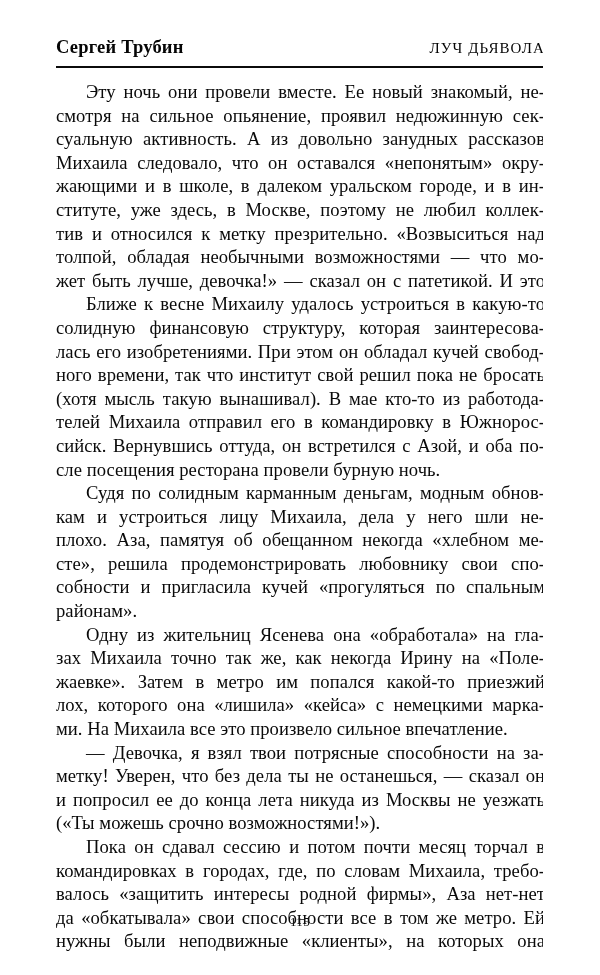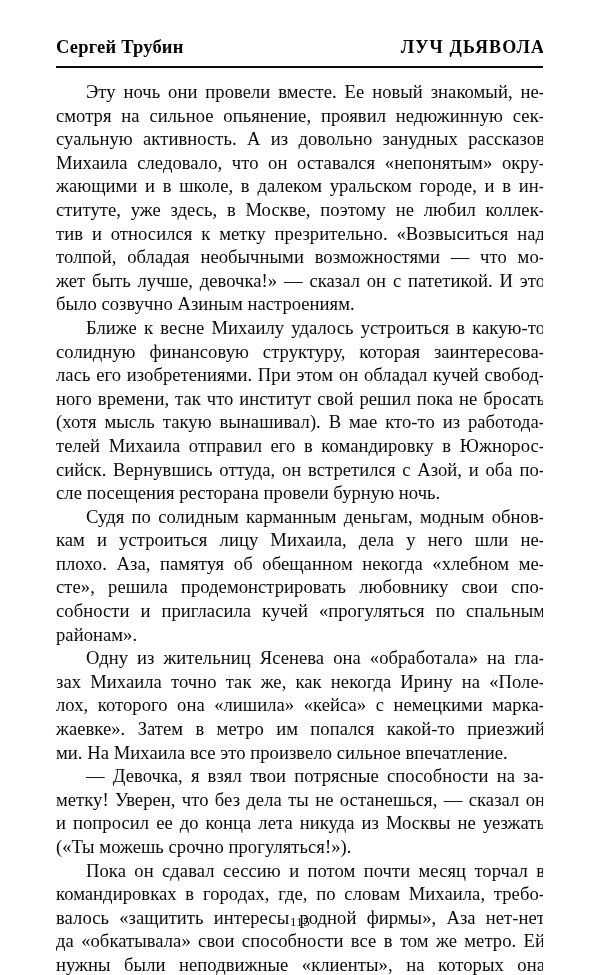--- a/index.html
+++ b/index.html
@@ -27,22 +27,22 @@
     justify-content: space-between;
     align-items: baseline;
   }
   .runhead-left {
     font-size: 18.5px;
     font-weight: bold;
     letter-spacing: 0.2px;
     white-space: nowrap;
   }
   .runhead-right {
-    font-size: 18px;
-    font-weight: bold;
+    font-size: 15px;
+    font-weight: normal;
     letter-spacing: 1.1px;
     white-space: nowrap;
   }
   .runrule {
     position: absolute;
     left: 56px;
     top: 66px;
     width: 489px;
     height: 2px;
     background: #0b0b0b;
@@ -108,21 +108,20 @@
       <p class="para">
         <span class="ln indent">Эту ночь они провели вместе. Ее новый знакомый, не-</span>
         <span class="ln">смотря на сильное опьянение, проявил недюжинную сек-</span>
         <span class="ln">суальную активность. А из довольно занудных рассказов</span>
         <span class="ln">Михаила следовало, что он оставался «непонятым» окру-</span>
         <span class="ln">жающими и в школе, в далеком уральском городе, и в ин-</span>
         <span class="ln">ституте, уже здесь, в Москве, поэтому не любил коллек-</span>
         <span class="ln">тив и относился к метку презрительно. «Возвыситься над</span>
         <span class="ln">толпой, обладая необычными возможностями — что мо-</span>
         <span class="ln">жет быть лучше, девочка!» — сказал он с патетикой. И это</span>
-        <span class="ln last">было созвучно Азиным настроениям.</span>
       </p>
       <p class="para">
         <span class="ln indent">Ближе к весне Михаилу удалось устроиться в какую-то</span>
         <span class="ln">солидную финансовую структуру, которая заинтересова-</span>
         <span class="ln">лась его изобретениями. При этом он обладал кучей свобод-</span>
         <span class="ln">ного времени, так что институт свой решил пока не бросать</span>
         <span class="ln">(хотя мысль такую вынашивал). В мае кто-то из работода-</span>
         <span class="ln">телей Михаила отправил его в командировку в Южнорос-</span>
         <span class="ln">сийск. Вернувшись оттуда, он встретился с Азой, и оба по-</span>
         <span class="ln last">сле посещения ресторана провели бурную ночь.</span>
@@ -131,29 +130,29 @@
         <span class="ln indent">Судя по солидным карманным деньгам, модным обнов-</span>
         <span class="ln">кам и устроиться лицу Михаила, дела у него шли не-</span>
         <span class="ln">плохо. Аза, памятуя об обещанном некогда «хлебном ме-</span>
         <span class="ln">сте», решила продемонстрировать любовнику свои спо-</span>
         <span class="ln">собности и пригласила кучей «прогуляться по спальным</span>
         <span class="ln last">районам».</span>
       </p>
       <p class="para">
         <span class="ln indent">Одну из жительниц Ясенева она «обработала» на гла-</span>
         <span class="ln">зах Михаила точно так же, как некогда Ирину на «Поле-</span>
+        <span class="ln">жаевке». Затем в метро им попался какой-то приезжий</span>
         <span class="ln">лох, которого она «лишила» «кейса» с немецкими марка-</span>
-        <span class="ln">жаевке». Затем в метро им попался какой-то приезжий</span>
         <span class="ln last">ми. На Михаила все это произвело сильное впечатление.</span>
       </p>
       <p class="para">
         <span class="ln indent">— Девочка, я взял твои потрясные способности на за-</span>
         <span class="ln">метку! Уверен, что без дела ты не останешься, — сказал он</span>
         <span class="ln">и попросил ее до конца лета никуда из Москвы не уезжать</span>
-        <span class="ln last">(«Ты можешь срочно прогуляться!»).</span>
+        <span class="ln last">(«Ты можешь срочно возможностями!»).</span>
       </p>
       <p class="para">
         <span class="ln indent">Пока он сдавал сессию и потом почти месяц торчал в</span>
         <span class="ln">командировках в городах, где, по словам Михаила, требо-</span>
         <span class="ln">валось «защитить интересы родной фирмы», Аза нет-нет</span>
         <span class="ln">да «обкатывала» свои способности все в том же метро. Ей</span>
         <span class="ln">нужны были неподвижные «клиенты», на которых она</span>
       </p>
     </div>
 

